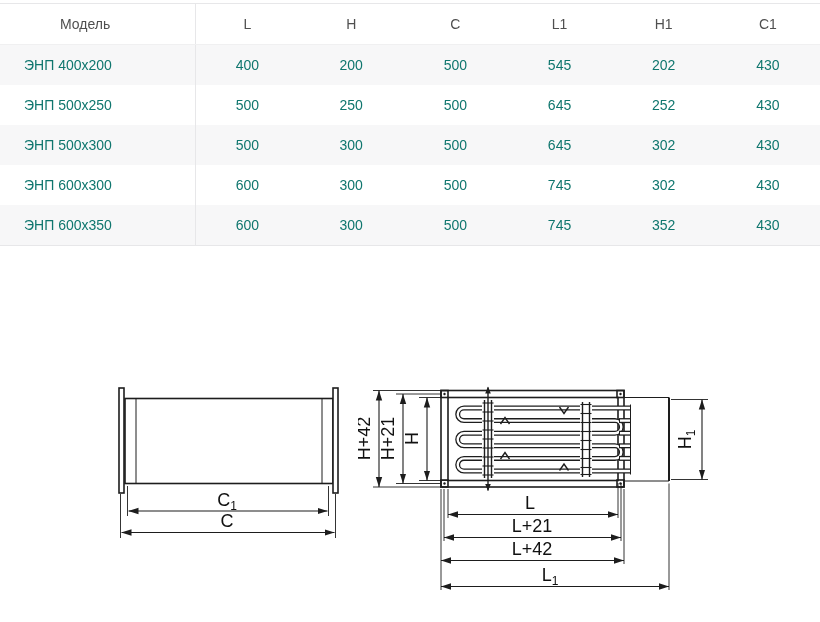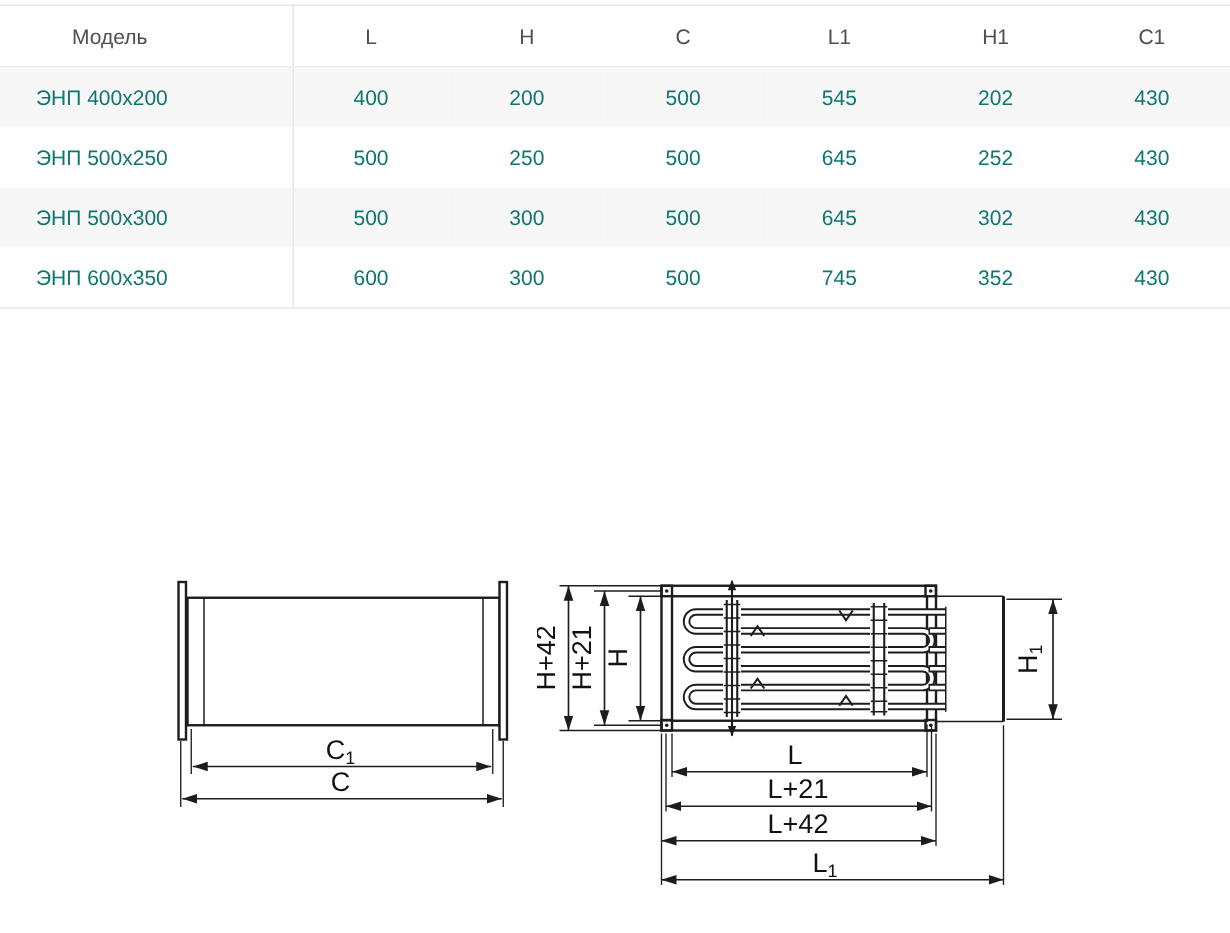--- a/index.html
+++ b/index.html
@@ -6,21 +6,21 @@
   .stage{position:relative;width:820px;height:622px;background:#fff;overflow:hidden;
          font-family:"Liberation Sans",sans-serif;}
   
   .spec-table{position:absolute;left:0;top:3px;width:820px;border-collapse:collapse;
               table-layout:fixed;border-top:1px solid #e7e7e9;border-bottom:1px solid #e7e7e9;}
   .spec-table th,.spec-table td{font-weight:400;font-size:14px;height:40px;
               text-align:center;vertical-align:middle;padding:0;}
   .spec-table th{color:#4f4f4f;border-bottom:1px solid #f0f0f1;}
   .spec-table td{color:#0f766e;}
   .spec-table th.model,.spec-table td.model{text-align:left;border-right:1px solid #e7e7e9;}
-  .spec-table th.model{padding-left:48px;}
+  .spec-table th.model{padding-left:60px;}
   .spec-table td.model{padding-left:24px;}
   .spec-table col.c-model{width:195px;}
   .spec-table tbody tr:nth-child(odd){background:#f7f7f8;}
   
   .svg-side{position:absolute;left:105px;top:378px;}
   .svg-front{position:absolute;left:358px;top:375px;}
   .ln{stroke:#1d1d1d;stroke-width:1.6;fill:#fff;}
   .lnn{stroke:#1d1d1d;stroke-width:1.6;fill:none;}
   .tn{stroke:#1d1d1d;stroke-width:1;fill:none;}
   .xn{stroke:#1d1d1d;stroke-width:0.9;fill:none;}
@@ -82,20 +82,29 @@
         <tr>
           <td class="model">ЭНП 500x300</td>
           <td>500</td>
           <td>300</td>
           <td>500</td>
           <td>645</td>
           <td>302</td>
           <td>430</td>
         </tr>
         <tr>
+          <td class="model">ЭНП 600x300</td>
+          <td>600</td>
+          <td>300</td>
+          <td>500</td>
+          <td>745</td>
+          <td>302</td>
+          <td>430</td>
+        </tr>
+        <tr>
           <td class="model">ЭНП 600x350</td>
           <td>600</td>
           <td>300</td>
           <td>500</td>
           <td>745</td>
           <td>352</td>
           <td>430</td>
         </tr>
       </tbody>
   </table>

